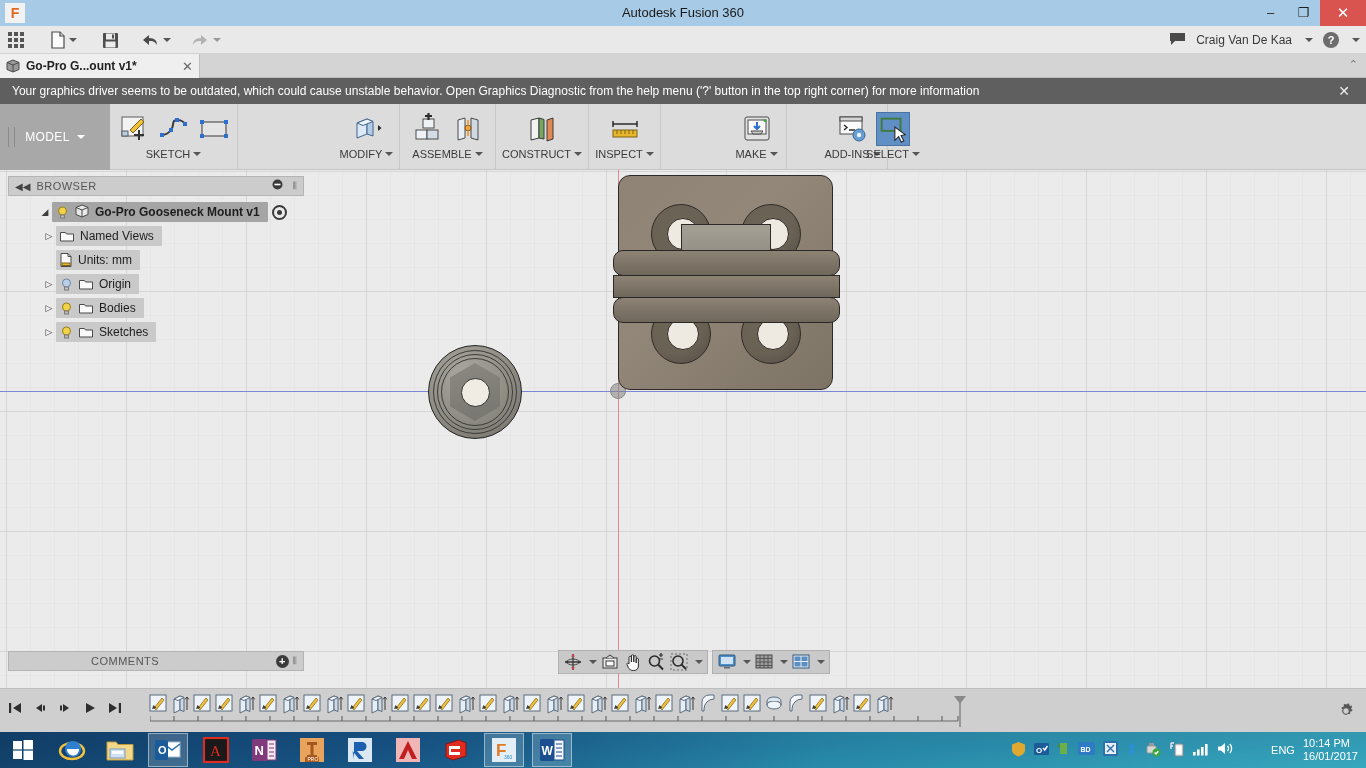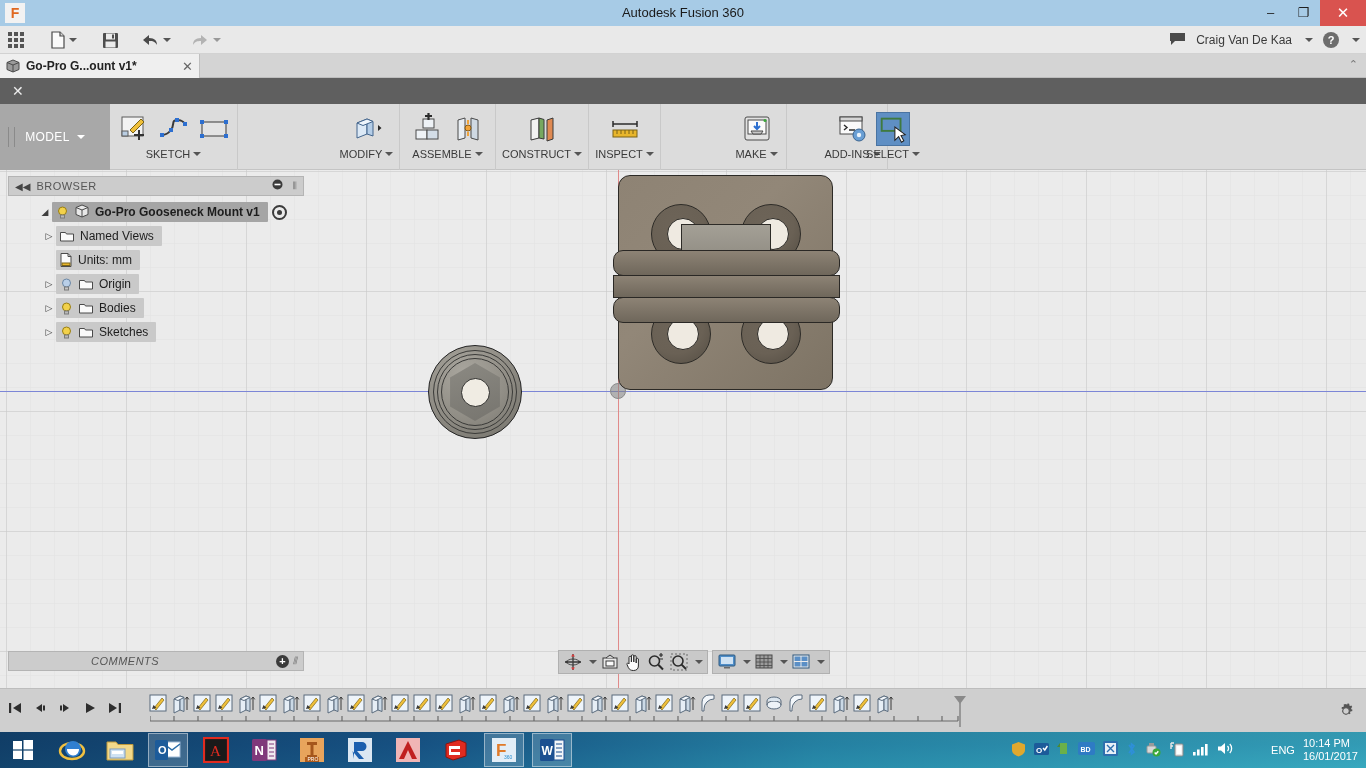--- a/index.html
+++ b/index.html
@@ -173,21 +173,21 @@
     position:absolute; left:712px; top:650px; height:24px;
     background:#c9c9c9; border:1px solid #b0b0b0;
     display:flex; align-items:center; padding:0 4px; gap:3px;
   }
   .nbtn{ width:20px;height:20px; position:relative; display:flex;align-items:center;justify-content:center;}
 
   
   .comments{
     position:absolute; left:8px; top:651px; width:296px; height:20px;
     background:#cccccc; border:1px solid #b4b4b4;
-    display:flex; align-items:center; padding:0 6px;font-style:italic;
+    display:flex; align-items:center; padding:0 6px;
   }
   .comments .ctitle{ font-size:11px; color:#555; letter-spacing:.5px; flex:1;}
   .plusc{ width:13px;height:13px;border-radius:50%;background:#3b3b3b;color:#fff;font-size:11px;
      line-height:12px;text-align:center; font-weight:bold;}
 
   
   .timeline{
     position:absolute; left:0; top:688px; width:1366px; height:44px;
     background:#cfcfcf; border-top:1px solid #bdbdbd;
   }
@@ -292,20 +292,21 @@
             <path d="M7 6 L7 13" fill="none" stroke="#4a4a4a"></path>
           </svg>
       </span>
       <span class="lbl">Go-Pro G...ount v1*</span>
       <span class="xc">✕</span>
     </div>
     <div class="tab-collapse">⌃</div>
   </div>
 
   <div class="notice">
+    <span class="msg">Your graphics driver seems to be outdated, which could cause unstable behavior. Open Graphics Diagnostic from the help menu ('?' button in the top right corner) for more information</span>
     <span class="xc">✕</span>
   </div>
 
   <div class="ribbon">
     <div class="wsblock">
       <span class="grip"></span>
       <span class="lbl">MODEL</span>
       <span class="caret"></span>
     </div>
 

